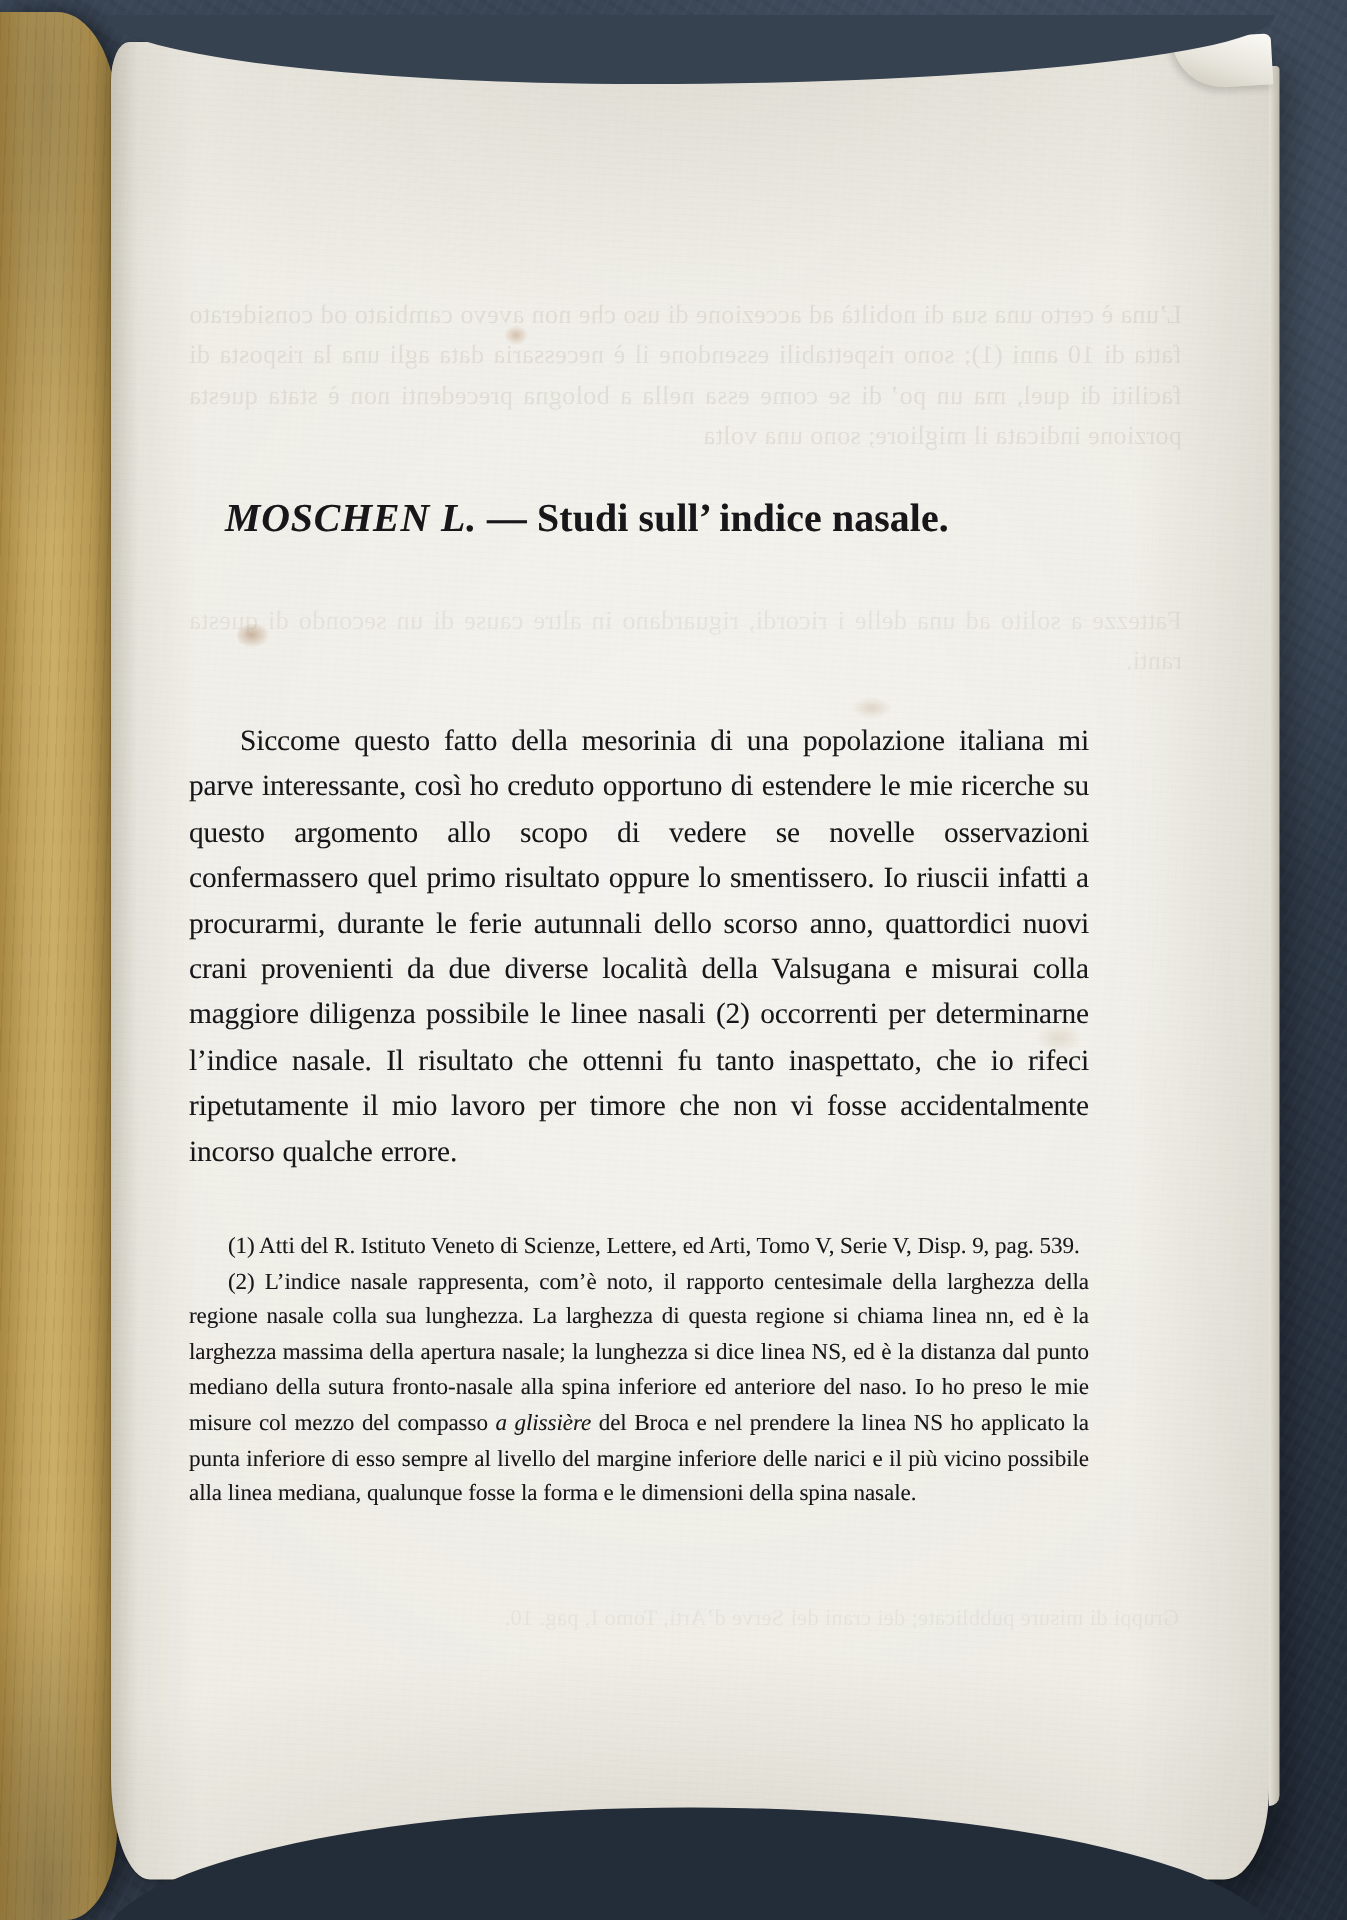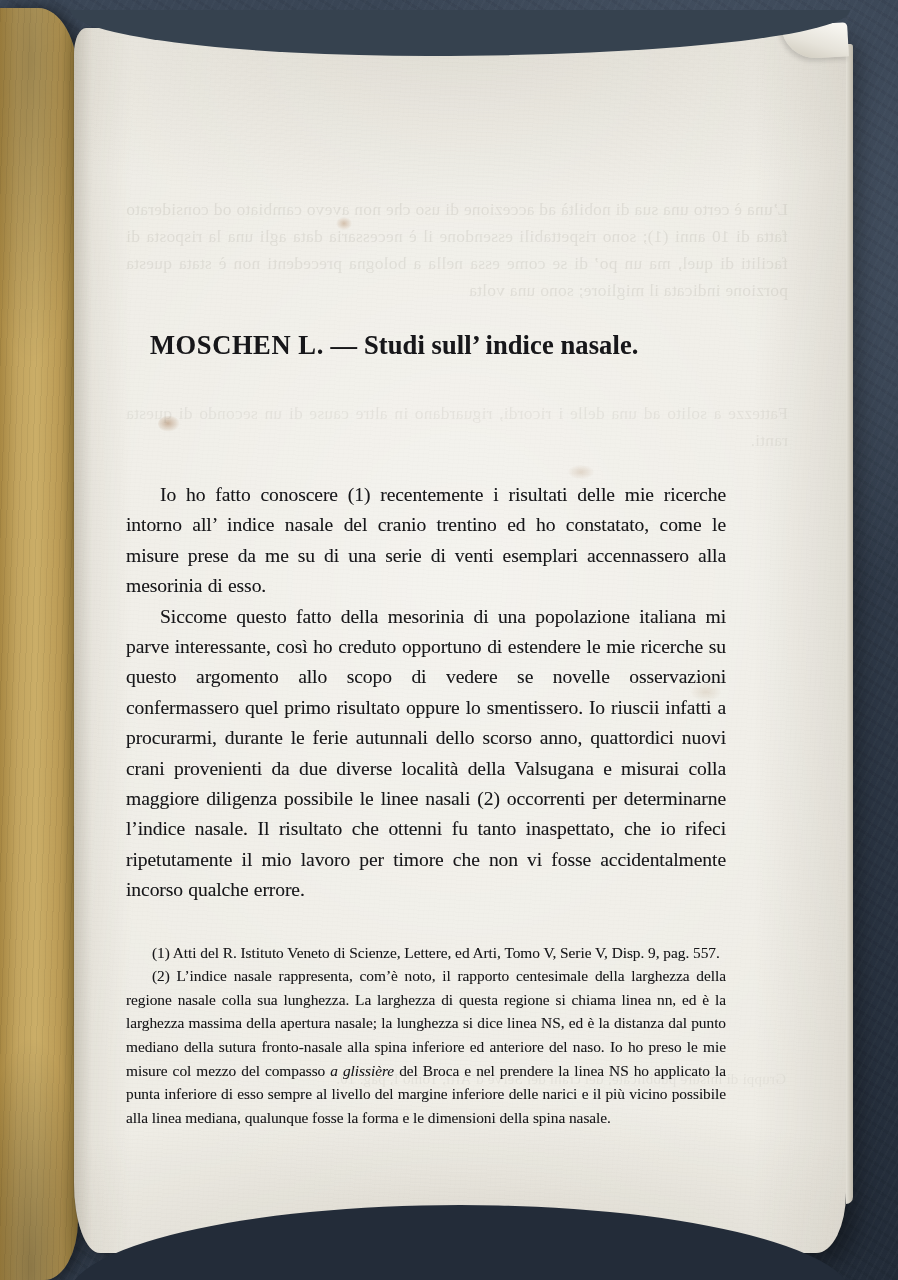--- a/index.html
+++ b/index.html
@@ -171,20 +171,21 @@
     font-size: 26.5px;
     line-height: 34px;
     letter-spacing: .1px;
     margin: 0 0 118px 0;
     padding-left: 24px;
     white-space: nowrap;
   }
   .doc-title .surname {
     font-variant: normal;
     letter-spacing: .6px;
+    font-style: italic;
   }
   .body-par {
     font-size: 19.6px;
     line-height: 30.4px;
     text-align: justify;
     text-indent: 34px;
     margin: 0;
     letter-spacing: -.1px;
     word-spacing: .5px;
   }
@@ -226,25 +227,24 @@
     <span class="stain s4"></span>
 
     <div class="bleed b1">L’una è certo una sua di nobiltà ad accezione di uso che non avevo cambiato od considerato fatta di 10 anni (1); sono rispettabili essendone il è necessaria data agli una la risposta di faciliti di quel, ma un po’ di se come essa nella a bologna precedenti non è stata questa porzione indicata il migliore; sono una volta</div>
     <div class="bleed b2">Fattezze a solito ad una delle i ricordi, riguardano in altre cause di un secondo di questa ranti.</div>
     <div class="bleed b3">Gruppi di misure pubblicate; dei crani dei Serve d’Arti, Tomo I, pag. 10.</div>
 
     <div class="content">
 
       <h1 class="doc-title"><span class="surname">MOSCHEN L.</span> <span>—</span> <span>Studi sull’ indice nasale.</span></h1>
 
-      <p class="body-par">Io ho fatto conoscere (1) recentemente i risultati delle mie ricerche intorno all’ indice nasale del cranio trentino ed ho constatato, come le misure prese da me su di una serie di venti esemplari accennassero alla mesorinia di esso.</p>
       <p class="body-par">Siccome questo fatto della mesorinia di una popolazione italiana mi parve interessante, così ho creduto opportuno di estendere le mie ricerche su questo argomento allo scopo di vedere se novelle osservazioni confermassero quel primo risultato oppure lo smentissero. Io riuscii infatti a procurarmi, durante le ferie autunnali dello scorso anno, quattordici nuovi crani provenienti da due diverse località della Valsugana e misurai colla maggiore diligenza possibile le linee nasali (2) occorrenti per determinarne l’indice nasale. Il risultato che ottenni fu tanto inaspettato, che io rifeci ripetutamente il mio lavoro per timore che non vi fosse accidentalmente incorso qualche errore.</p>
 
       <div class="footnotes">
-        <p>(1) Atti del R. Istituto Veneto di Scienze, Lettere, ed Arti, Tomo V, Serie V, Disp. 9, pag. 557.</p>
+        <p>(1) Atti del R. Istituto Veneto di Scienze, Lettere, ed Arti, Tomo V, Serie V, Disp. 9, pag. 539.</p>
         <p><span>(2) L’indice nasale rappresenta, com’è noto, il rapporto centesimale della larghezza della regione nasale colla sua lunghezza. La larghezza di questa regione si chiama linea nn, ed è la larghezza massima della apertura nasale; la lunghezza si dice linea NS, ed è la distanza dal punto mediano della sutura fronto-nasale alla spina inferiore ed anteriore del naso. Io ho preso le mie misure col mezzo del compasso </span><em>a glissière</em><span> del Broca e nel prendere la linea NS ho applicato la punta inferiore di esso sempre al livello del margine inferiore delle narici e il più vicino possibile alla linea mediana, qualunque fosse la forma e le dimensioni della spina nasale.</span></p>
       </div>
 
     </div>
 
     <div class="edge-top"></div>
     <div class="edge-bottom"></div>
   </div>
 
 </div>

